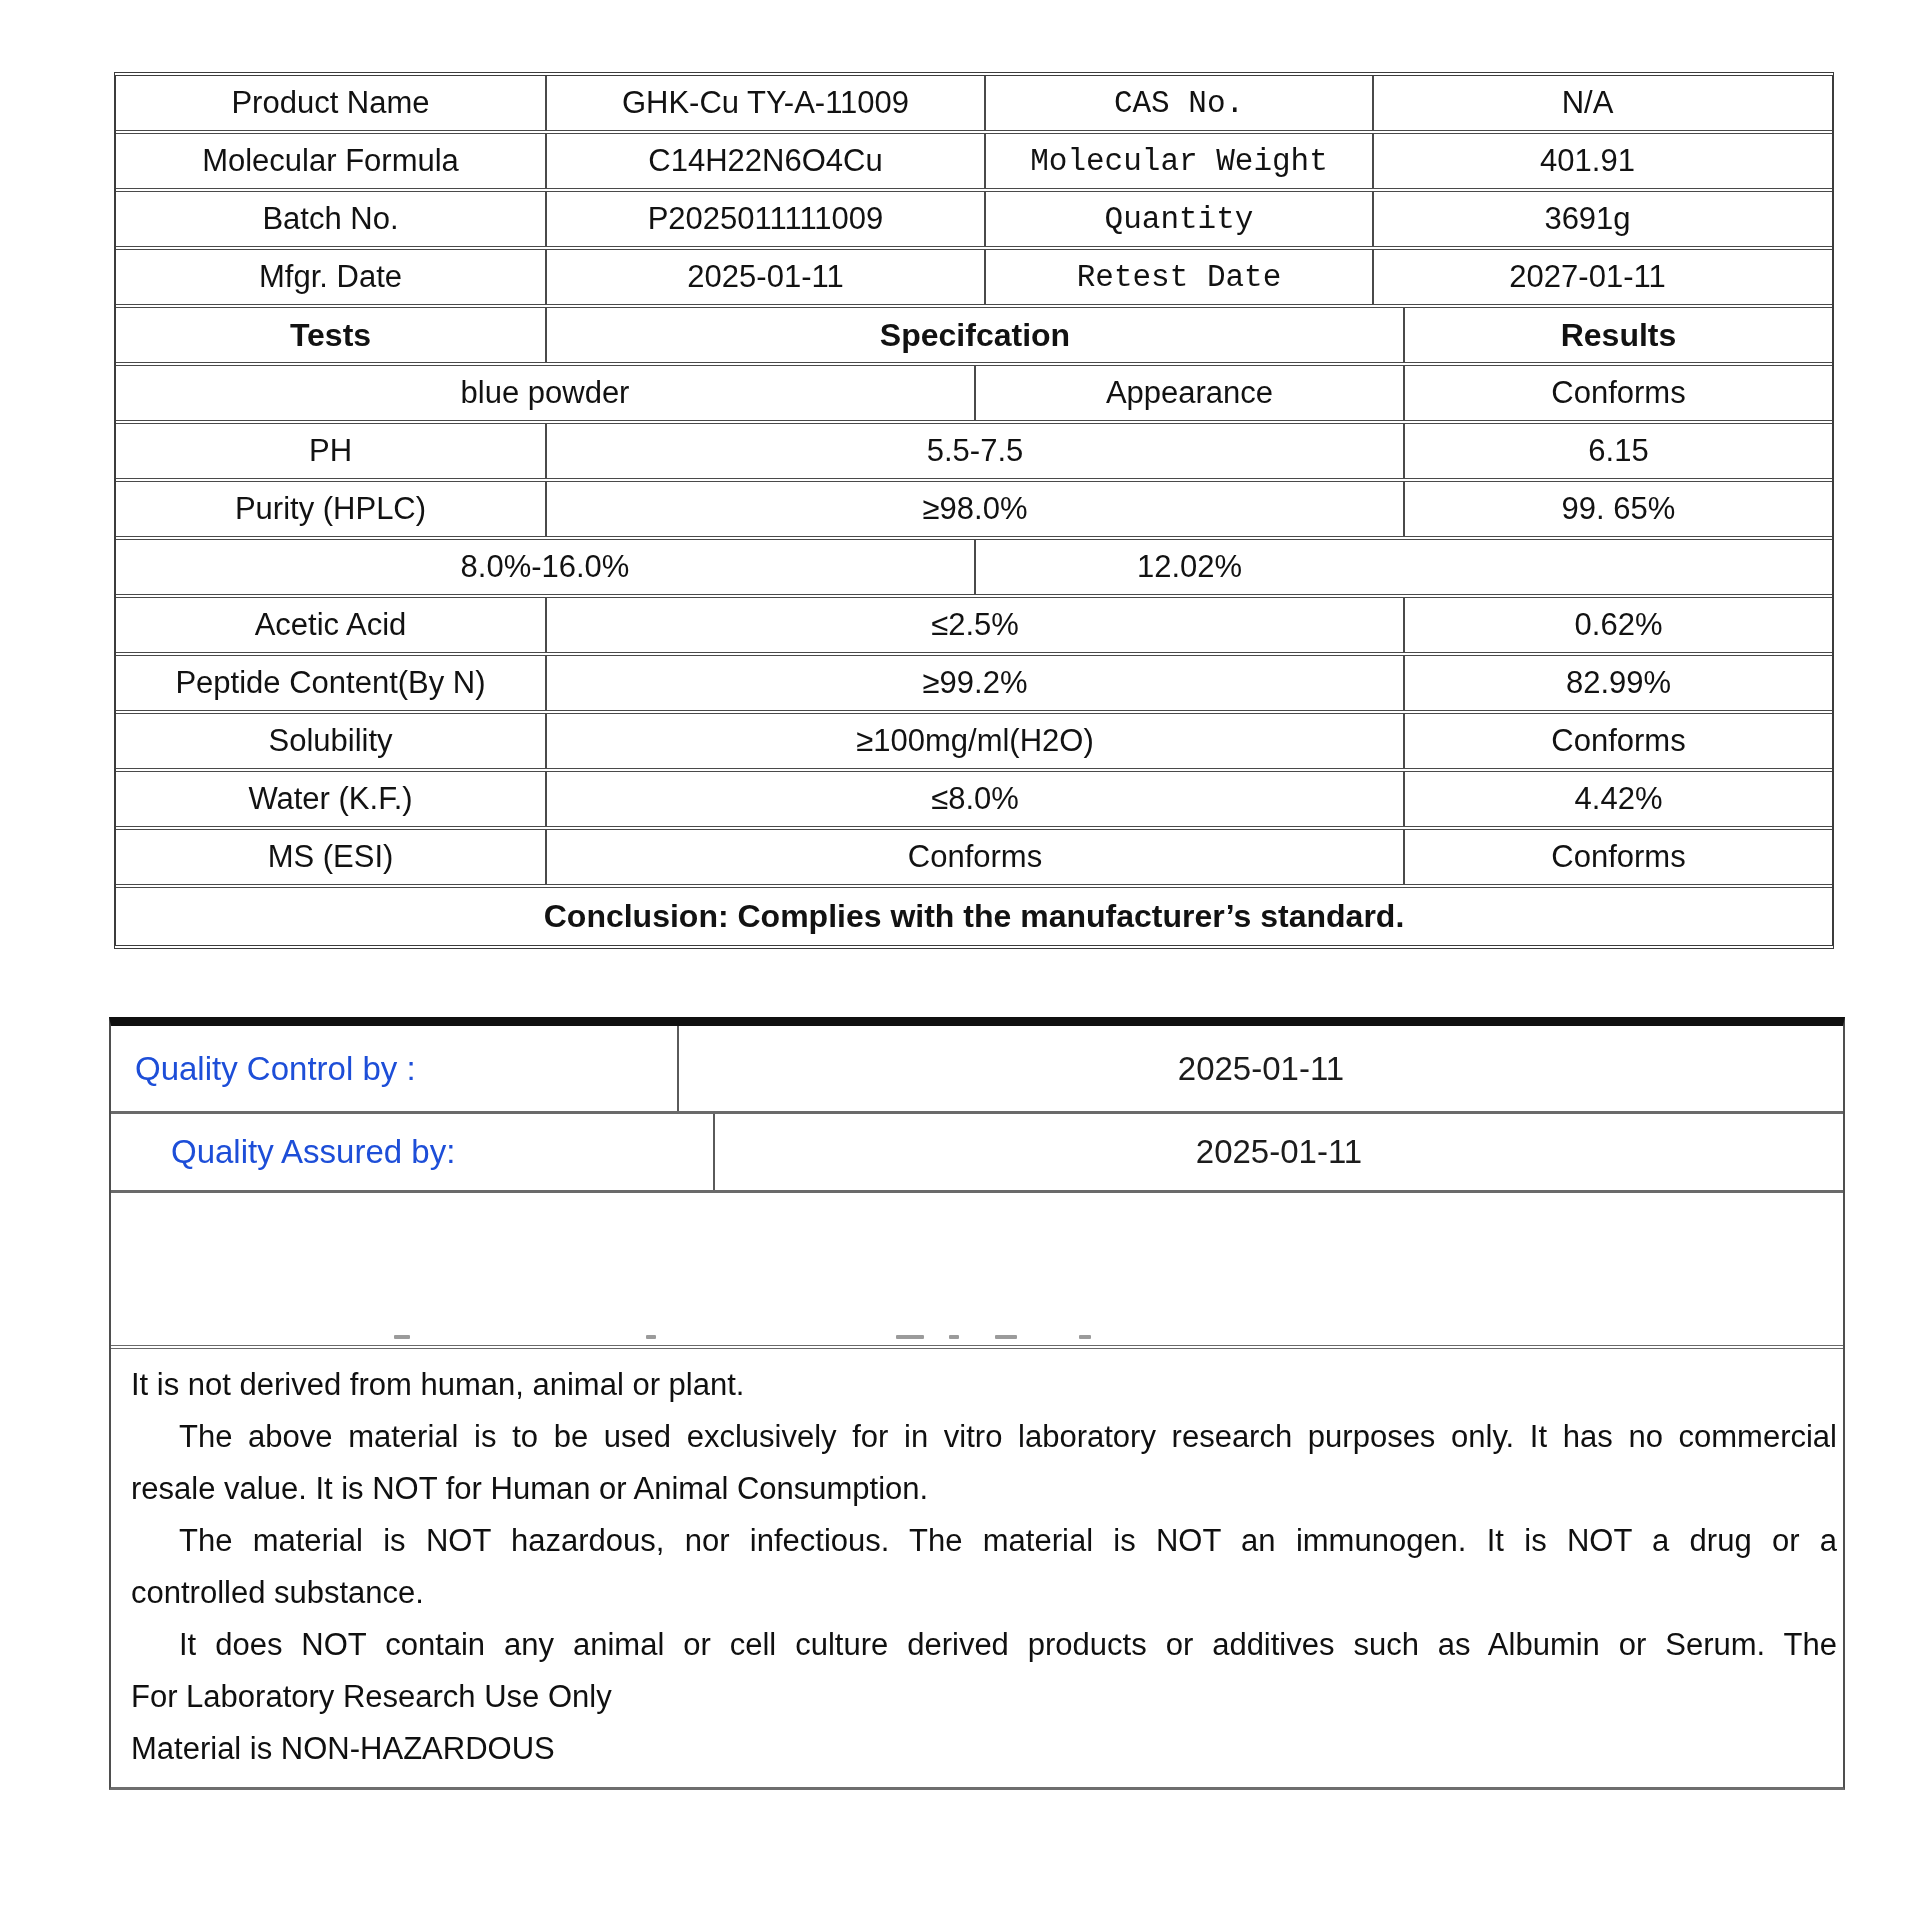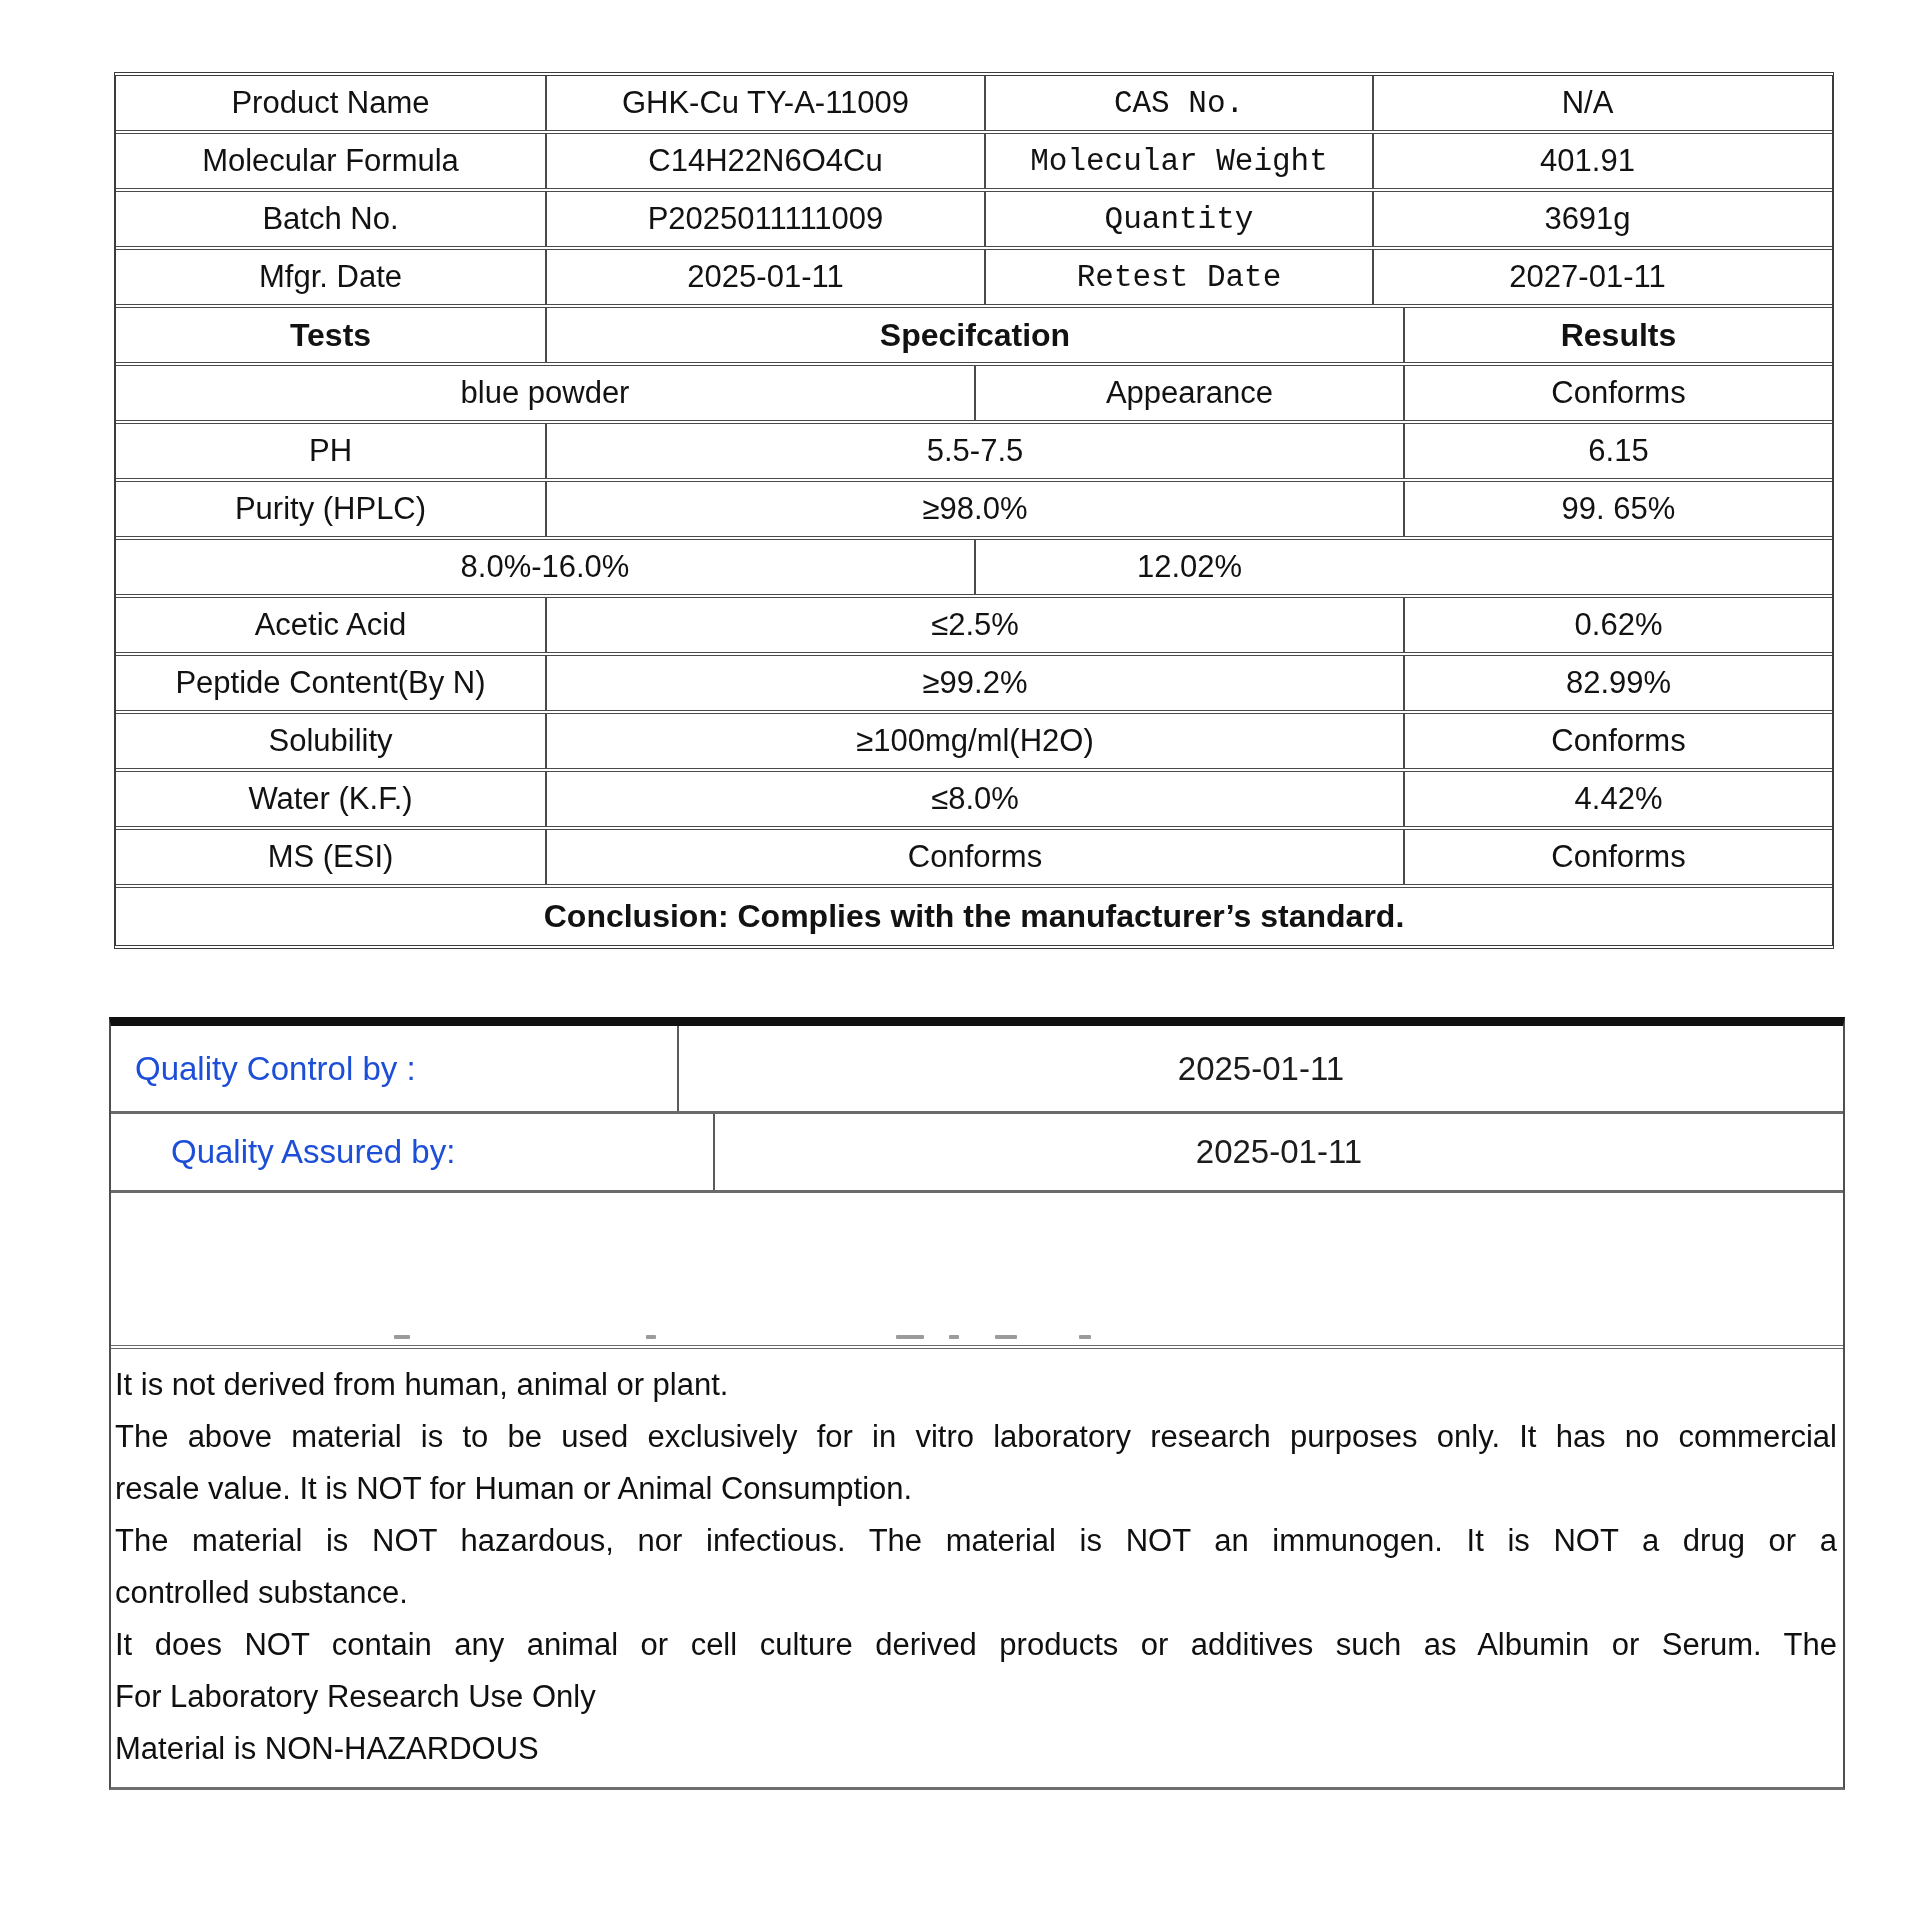--- a/index.html
+++ b/index.html
@@ -98,30 +98,31 @@
   }
   .mark {
     position: absolute;
     bottom: 6px;
     height: 4px;
     background: #9b9b9b;
     border-radius: 1px;
   }
   .disclaimer {
     box-sizing: border-box;
-    padding: 10px 6px 0 4px;
+    padding: 10px 6px 0 20px;
   }
   .dline {
     font-size: 31px;
     line-height: 52px;
     color: #101010;
   }
   .dline.fill {
     text-align: justify;
     text-align-last: justify;
+    margin-left: 48px;
   }
 </style>
 </head>
 <body>
 
 <div class="page">
 
   <div class="t1">
     <div id="t1-rows">
         <div class="row">

